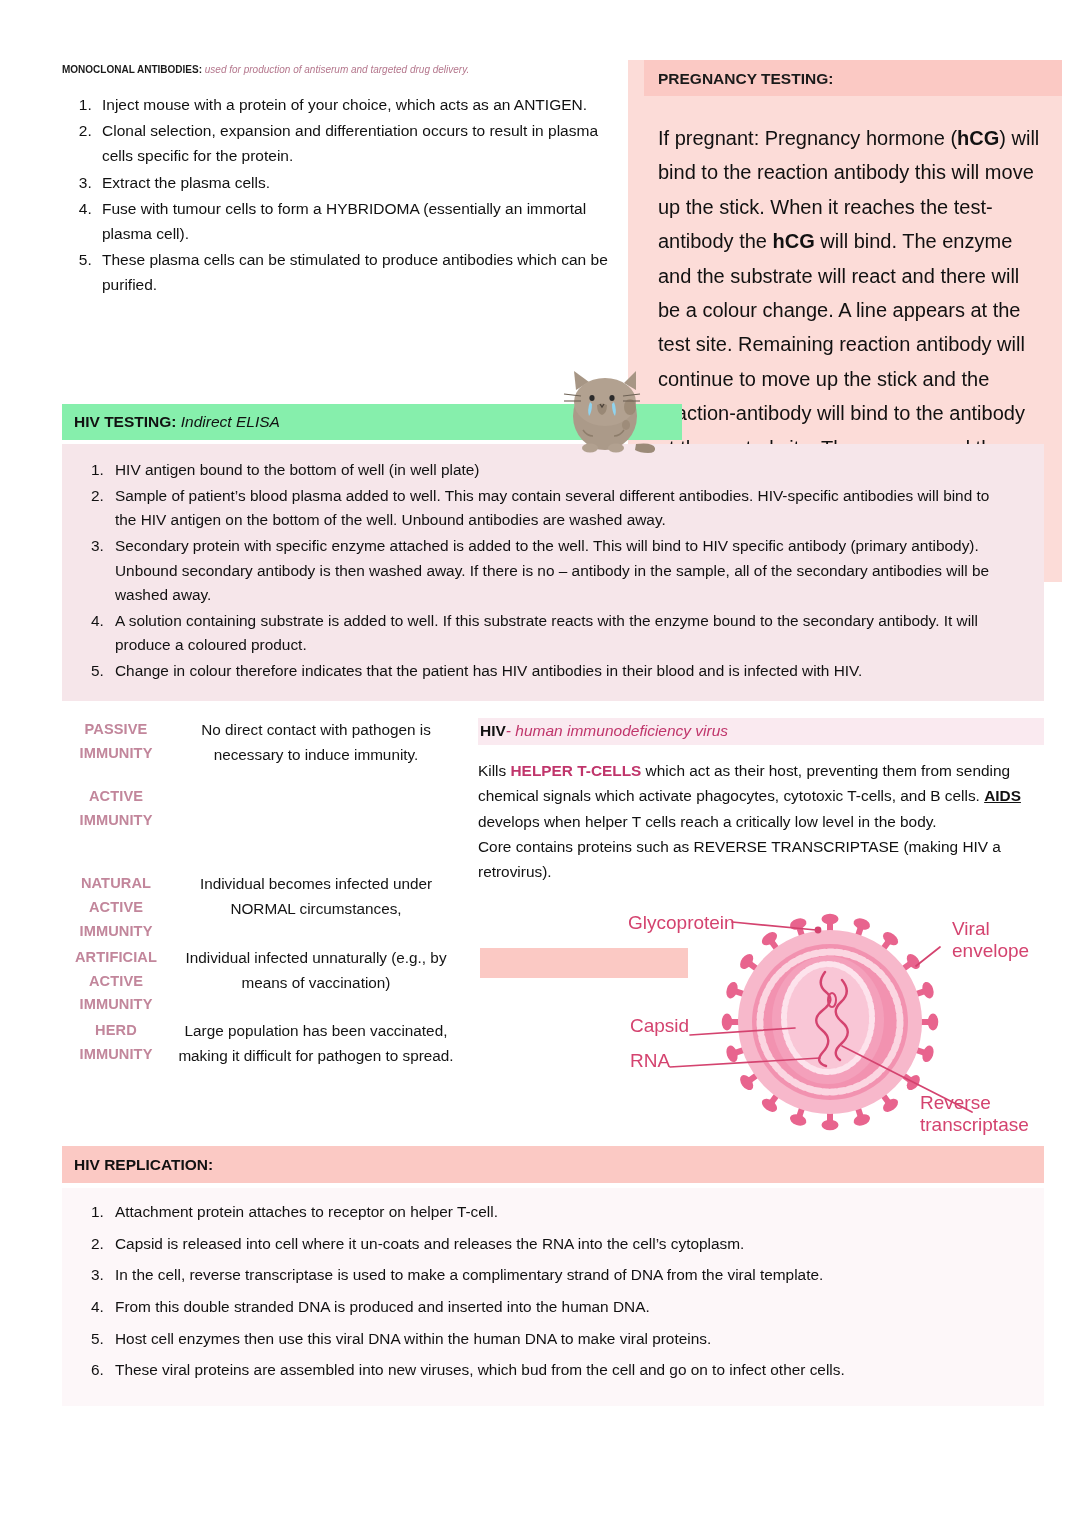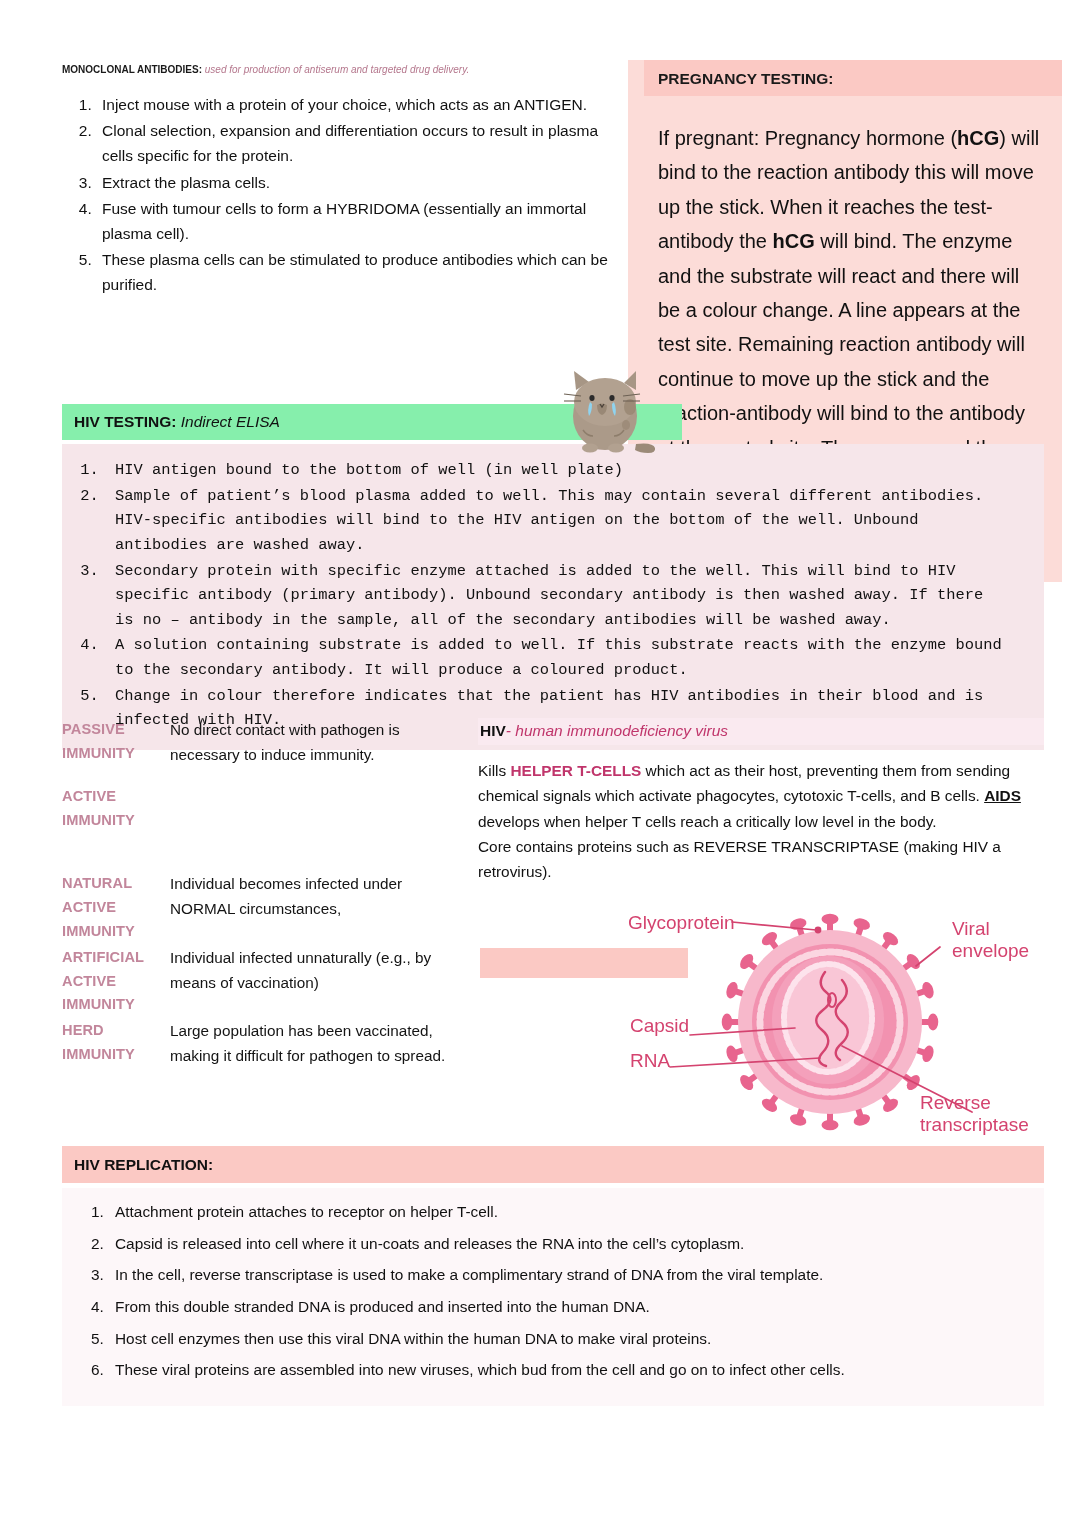--- a/index.html
+++ b/index.html
@@ -83,21 +83,20 @@
   .hiv-test-header .t1 { font-weight: bold; }
   .hiv-test-header .t2 { font-style: italic; }
 
   .hiv-test-body {
     position: absolute;
     left: 62px; top: 444px;
     width: 982px;
     background: #f6e6ea;
     padding: 14px 34px 16px 4px;
     box-sizing: border-box;
-    font-family: Liberation Mono, monospace;
   }
   .hiv-test-body ol {
     margin: 0;
     padding-left: 42px;
   }
   .hiv-test-body ol > li {
     font-size: 15.4px;
     line-height: 1.60;
     padding-left: 7px;
     margin-bottom: 1px;
@@ -105,20 +104,21 @@
 
   
   .immunity {
     position: absolute;
     left: 62px; top: 718px;
     width: 400px;
   }
   .imm-row {
     display: flex;
     margin-bottom: 17px;
+    text-align: center;
   }
   .imm-term {
     width: 108px;
     flex: 0 0 108px;
     color: #c2869b;
     font-weight: bold;
     font-size: 14.6px;
     line-height: 1.63;
     letter-spacing: .1px;
   }

